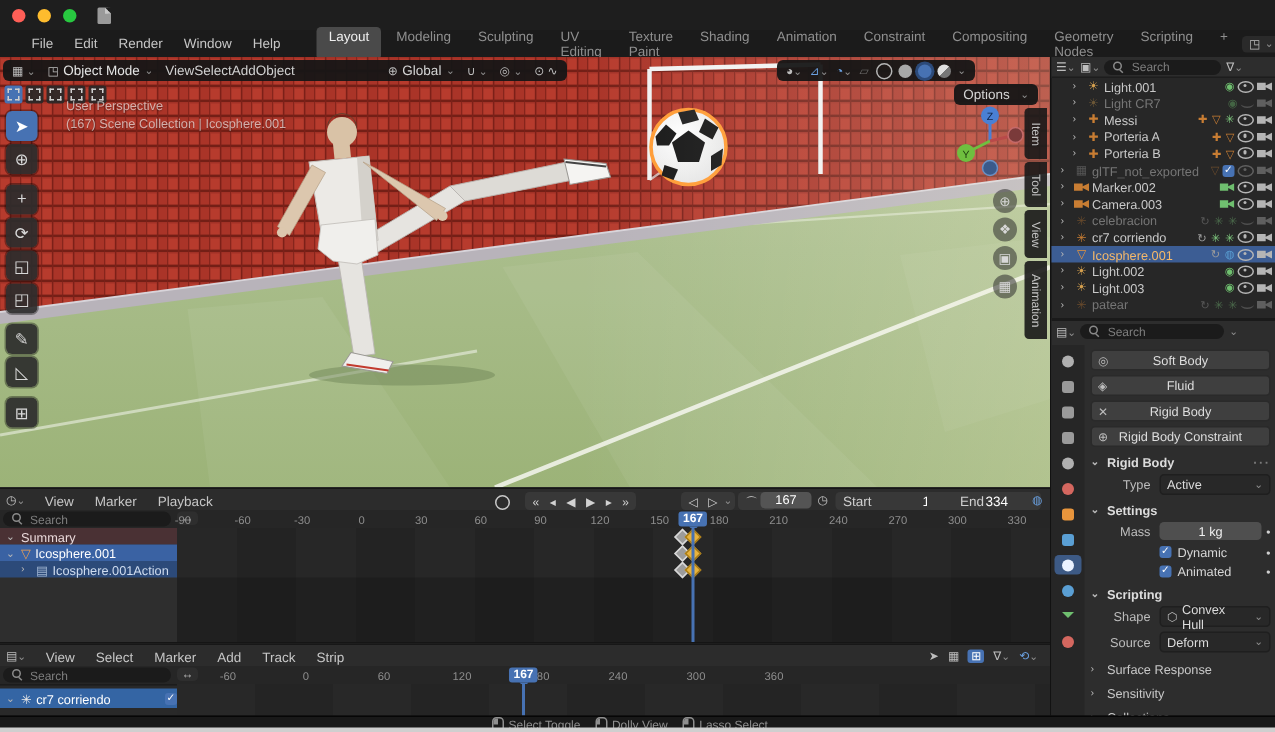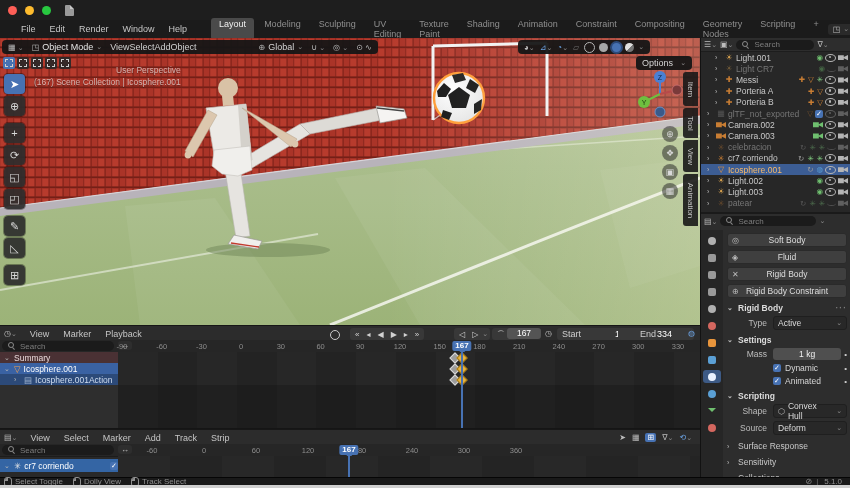--- a/index.html
+++ b/index.html
@@ -26,21 +26,21 @@
   
   #viewport{left:0;top:38px;width:700px;height:287px;background:#87987a;overflow:hidden;}
   #scene{position:absolute;left:0;top:0;}
   .vpill{position:absolute;display:flex;align-items:center;gap:7px;background:rgba(22,22,22,.95);border-radius:4px;height:14px;padding:0 6px;color:#d4d4d4;}
   .vmenu{color:#d0d0d0;}
   .mode-lbl{color:#e4e4e4;}
   .mini{font-size:8px;color:#bdbdbd;}
   .selmode{width:12px;height:12px;background:rgba(40,40,40,.9);border-radius:2px;margin-right:2px;display:inline-flex;align-items:center;justify-content:center;}
   .selmode .sq{width:6px;height:6px;border:1px dashed #cfcfcf;}
   .selmode.active{background:#4772b3;}
-  #overlay-text{left:34px;top:26px;color:rgba(255,255,255,.62);line-height:12px;font-size:8.5px;text-shadow:0 1px 1px rgba(0,0,0,.4);text-align:right;}
+  #overlay-text{left:44px;top:26px;color:rgba(255,255,255,.62);line-height:12px;font-size:8.5px;text-shadow:0 1px 1px rgba(0,0,0,.4);}
   #vp-toolbar{left:4px;top:36px;display:flex;flex-direction:column;gap:2px;}
   .tbtn{width:21px;height:20px;background:rgba(44,44,44,.92);border-radius:4px;display:flex;align-items:center;justify-content:center;color:#d8d8d8;font-size:11px;box-shadow:0 0 0 1px rgba(0,0,0,.35);}
   .tbtn.active{background:#4772b3;color:#fff;}
   .gapb{margin-top:5px;}
   #options-chip{right:8px;top:18px;}
   .sidetab{position:absolute;left:683px;width:15px;background:rgba(24,24,24,.9);border-radius:3px 0 0 3px;color:#c4c4c4;display:flex;align-items:center;justify-content:center;}
   .sidetab span{transform:rotate(90deg);white-space:nowrap;font-size:8px;}
   .navbtn{position:absolute;left:662px;width:16px;height:16px;border-radius:50%;background:rgba(46,46,46,.55);color:#d8d8d8;display:flex;align-items:center;justify-content:center;font-size:9px;}
   .shadeball{width:9px;height:9px;border-radius:50%;}
   
@@ -101,21 +101,21 @@
   .prow{display:flex;align-items:center;margin:3px 0;}
   .plabel{width:40px;text-align:right;color:#bdbdbd;padding-right:6px;flex:0 0 40px;font-size:8.5px;}
   .pdrop{flex:1;background:#282828;border:1px solid #1f1f1f;border-radius:3px;height:12px;display:flex;align-items:center;padding:0 4px;color:#dcdcdc;gap:3px;font-size:8.5px;}
   .pdrop .dd{margin-left:auto;}
   .pslider{flex:1;background:#4f4f4f;border-radius:3px;height:12px;display:flex;align-items:center;justify-content:center;color:#f0f0f0;font-size:8.5px;}
   .dot{color:#cfcfcf;margin-left:3px;font-size:8px;}
   .pcheckrow{display:flex;align-items:center;gap:4px;margin:3px 0 3px 46px;color:#d6d6d6;font-size:8.5px;}
   .collapsed{display:flex;align-items:center;gap:4px;color:#c8c8c8;margin:6px 0;font-size:8.5px;}
   
   #statusbar{left:0;top:477px;width:850px;height:7px;background:#191919;border-top:1px solid #060606;display:flex;align-items:center;font-size:8px;color:#8f8f8f;padding:0 4px;box-sizing:border-box;height:8px;}
-  #statusbar{height:8px;}
+  #statusbar{height:8px;flex-direction:column;}
   .hint{display:flex;align-items:center;gap:3px;margin-right:10px;}
   .mico{width:6px;height:8px;border:1px solid #8f8f8f;border-radius:3px;position:relative;}
   .mico::after{content:"";position:absolute;left:0;top:0;width:2.5px;height:3.5px;background:#8f8f8f;border-radius:2px 0 0 0;}
   #bottomstrip{left:0;top:485px;width:850px;height:3px;background:#cfcfcf;}
   input::placeholder{color:#7e7e7e;}
 </style>
 </head>
 <body>
 
 <div id="app">
@@ -543,21 +543,21 @@
           <span class="oname">glTF_not_exported</span>
           <span class="sp"></span>
           <span class="di" style="color: rgb(200, 125, 51);">▽</span>
           <span class="cb">✓</span>
           <span class="eye"></span>
           <span class="camt"></span>
         </div>
         <div class="orow" style="top: 81.2px;">
           <span class="chev">›</span>
           <span class="camt orange"></span>
-          <span class="oname">Camera.002</span>
+          <span class="oname">Marker.002</span>
           <span class="sp"></span>
           <span class="camt green di"></span>
           <span class="eye"></span>
           <span class="camt"></span>
         </div>
         <div class="orow" style="top: 92.4px;">
           <span class="chev">›</span>
           <span class="camt orange"></span>
           <span class="oname">Camera.003</span>
           <span class="sp"></span>
@@ -771,21 +771,21 @@
         <span class="hint">
           <span class="mico"></span>
           <span>Select Toggle</span>
         </span>
         <span class="hint">
           <span class="mico"></span>
           <span>Dolly View</span>
         </span>
         <span class="hint">
           <span class="mico"></span>
-          <span>Track Select</span>
+          <span>Lasso Select</span>
         </span>
       </span>
     <span style="flex:1"></span>
     <span style="margin-right:4px">⊘</span>
     <span style="margin-right:6px;color:#6e6e6e">|</span>
     <span style="margin-right:4px">5.1.0</span>
   </div>
   <div id="bottomstrip" class="abs"></div>
 </div>
 

